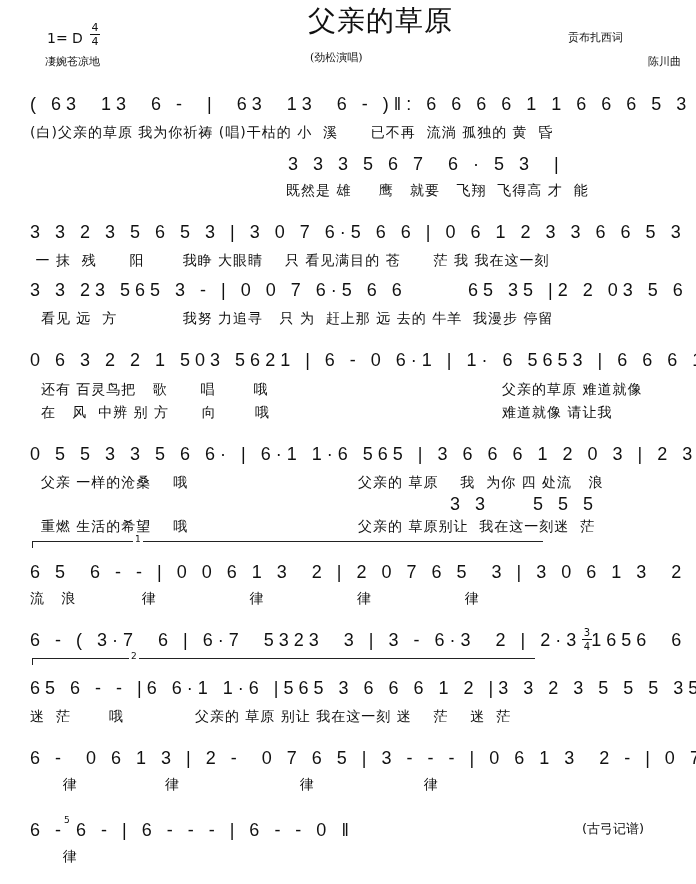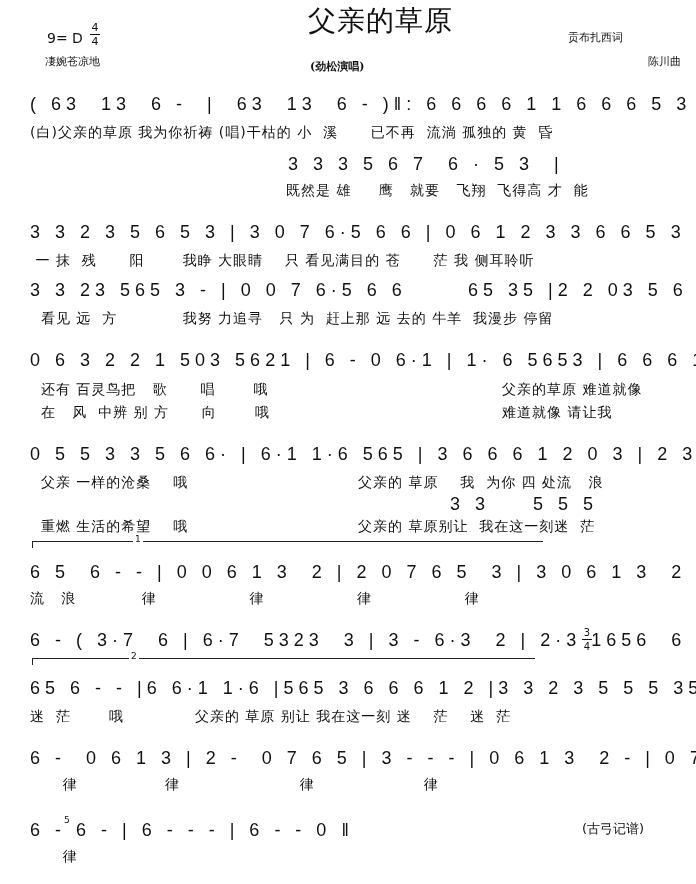--- a/index.html
+++ b/index.html
@@ -14,38 +14,38 @@
   .n{font-family:"Liberation Sans",sans-serif;font-size:18px;letter-spacing:5px;}
   .ly{font-family:"DejaVu Sans",sans-serif;font-size:14px;letter-spacing:1px;}
   .volta{position:absolute;border-top:1px solid #222;border-left:1px solid #222;height:6px;font-size:9px;}
   .volta span{position:absolute;top:-8px;background:#fff;padding:0 2px;}
   .credit{font-family:"DejaVu Sans",sans-serif;font-size:13px;}
 </style>
 </head>
 <body>
 
 <div class="abs title">父亲的草原</div>
-<div class="abs key">9= D</div>
+<div class="abs key">1= D</div>
 <div class="frac">
   <span>4</span>
   <span class="bar"></span>
   <span>4</span>
 </div>
 <div class="abs meta" style="left:45px;top:54px;">凄婉苍凉地</div>
-<div class="abs meta" style="left:310px;top:59px;font-weight:bold;">(劲松演唱)</div>
+<div class="abs meta" style="left:310px;top:50px;">(劲松演唱)</div>
 <div class="abs meta" style="left:568px;top:30px;">贡布扎西词</div>
 <div class="abs meta" style="left:600px;top:54px;margin-left:48px;">陈川曲</div>
 
 <div id="score">
     <div class="abs n" style="top: 94px; left: 30px;">( 63  13  6 -  |  63  13  6 - )‖: 6 6 6 6 1 1 6 6 6 5 3 | 2 3 · 6 6 6 1 2 3 |</div>
     <div class="abs ly" style="top: 124px; left: 30px;">(白)父亲的草原 我为你祈祷 (唱)干枯的 小  溪      已不再  流淌 孤独的 黄  昏</div>
     <div class="abs n" style="top: 154px; left: 288px;">3 3 3 5 6 7  6 · 5 3  |</div>
     <div class="abs ly" style="top: 182px; left: 286px;">既然是 雄     鹰   就要   飞翔  飞得高 才  能</div>
     <div class="abs n" style="top: 222px; left: 30px;">3 3 2 3 5 6 5 3 | 3 0 7 6·5 6 6 | 0 6 1 2 3 3 6 6 5 3 | 2· 3 5 6 1 6 |</div>
-    <div class="abs ly" style="top: 252px; left: 30px;"> 一 抹  残      阳       我睁 大眼睛    只 看见满目的 苍      茫 我 侧耳聆听</div>
+    <div class="abs ly" style="top: 252px; left: 30px;"> 一 抹  残      阳       我睁 大眼睛    只 看见满目的 苍      茫 我 我在这一刻</div>
     <div class="abs n" style="top: 280px; left: 30px;">3 3 23 565 3 - | 0 0 7 6·5 6 6</div>
     <div class="abs n" style="top: 280px; left: 468px;">65 35 |2 2 03 5 6 1 6</div>
     <div class="abs ly" style="top: 310px; left: 30px;">  看见 远  方            我努 力追寻   只 为  赶上那 远 去的 牛羊  我漫步 停留</div>
     <div class="abs n" style="top: 350px; left: 30px;">0 6 3 2 2 1 503 5621 | 6 - 0 6·1 | 1· 6 5653 | 6 6 6 1 2 3 3 2 3 |</div>
     <div class="abs ly" style="top: 381px; left: 30px;">  还有 百灵鸟把   歌      唱       哦</div>
     <div class="abs ly" style="top: 381px; left: 502px;">父亲的草原 难道就像</div>
     <div class="abs ly" style="top: 404px; left: 30px;">  在   风  中辨 别 方      向       哦</div>
     <div class="abs ly" style="top: 404px; left: 502px;">难道就像 请让我</div>
     <div class="abs n" style="top: 444px; left: 30px;">0 5 5 3 3 5 6 6· | 6·1 1·6 565 | 3 6 6 6 1 2 0 3 | 2 3 5·5 3 5 6·1 |</div>
     <div class="abs ly" style="top: 474px; left: 30px;">  父亲 一样的沧桑    哦</div>

